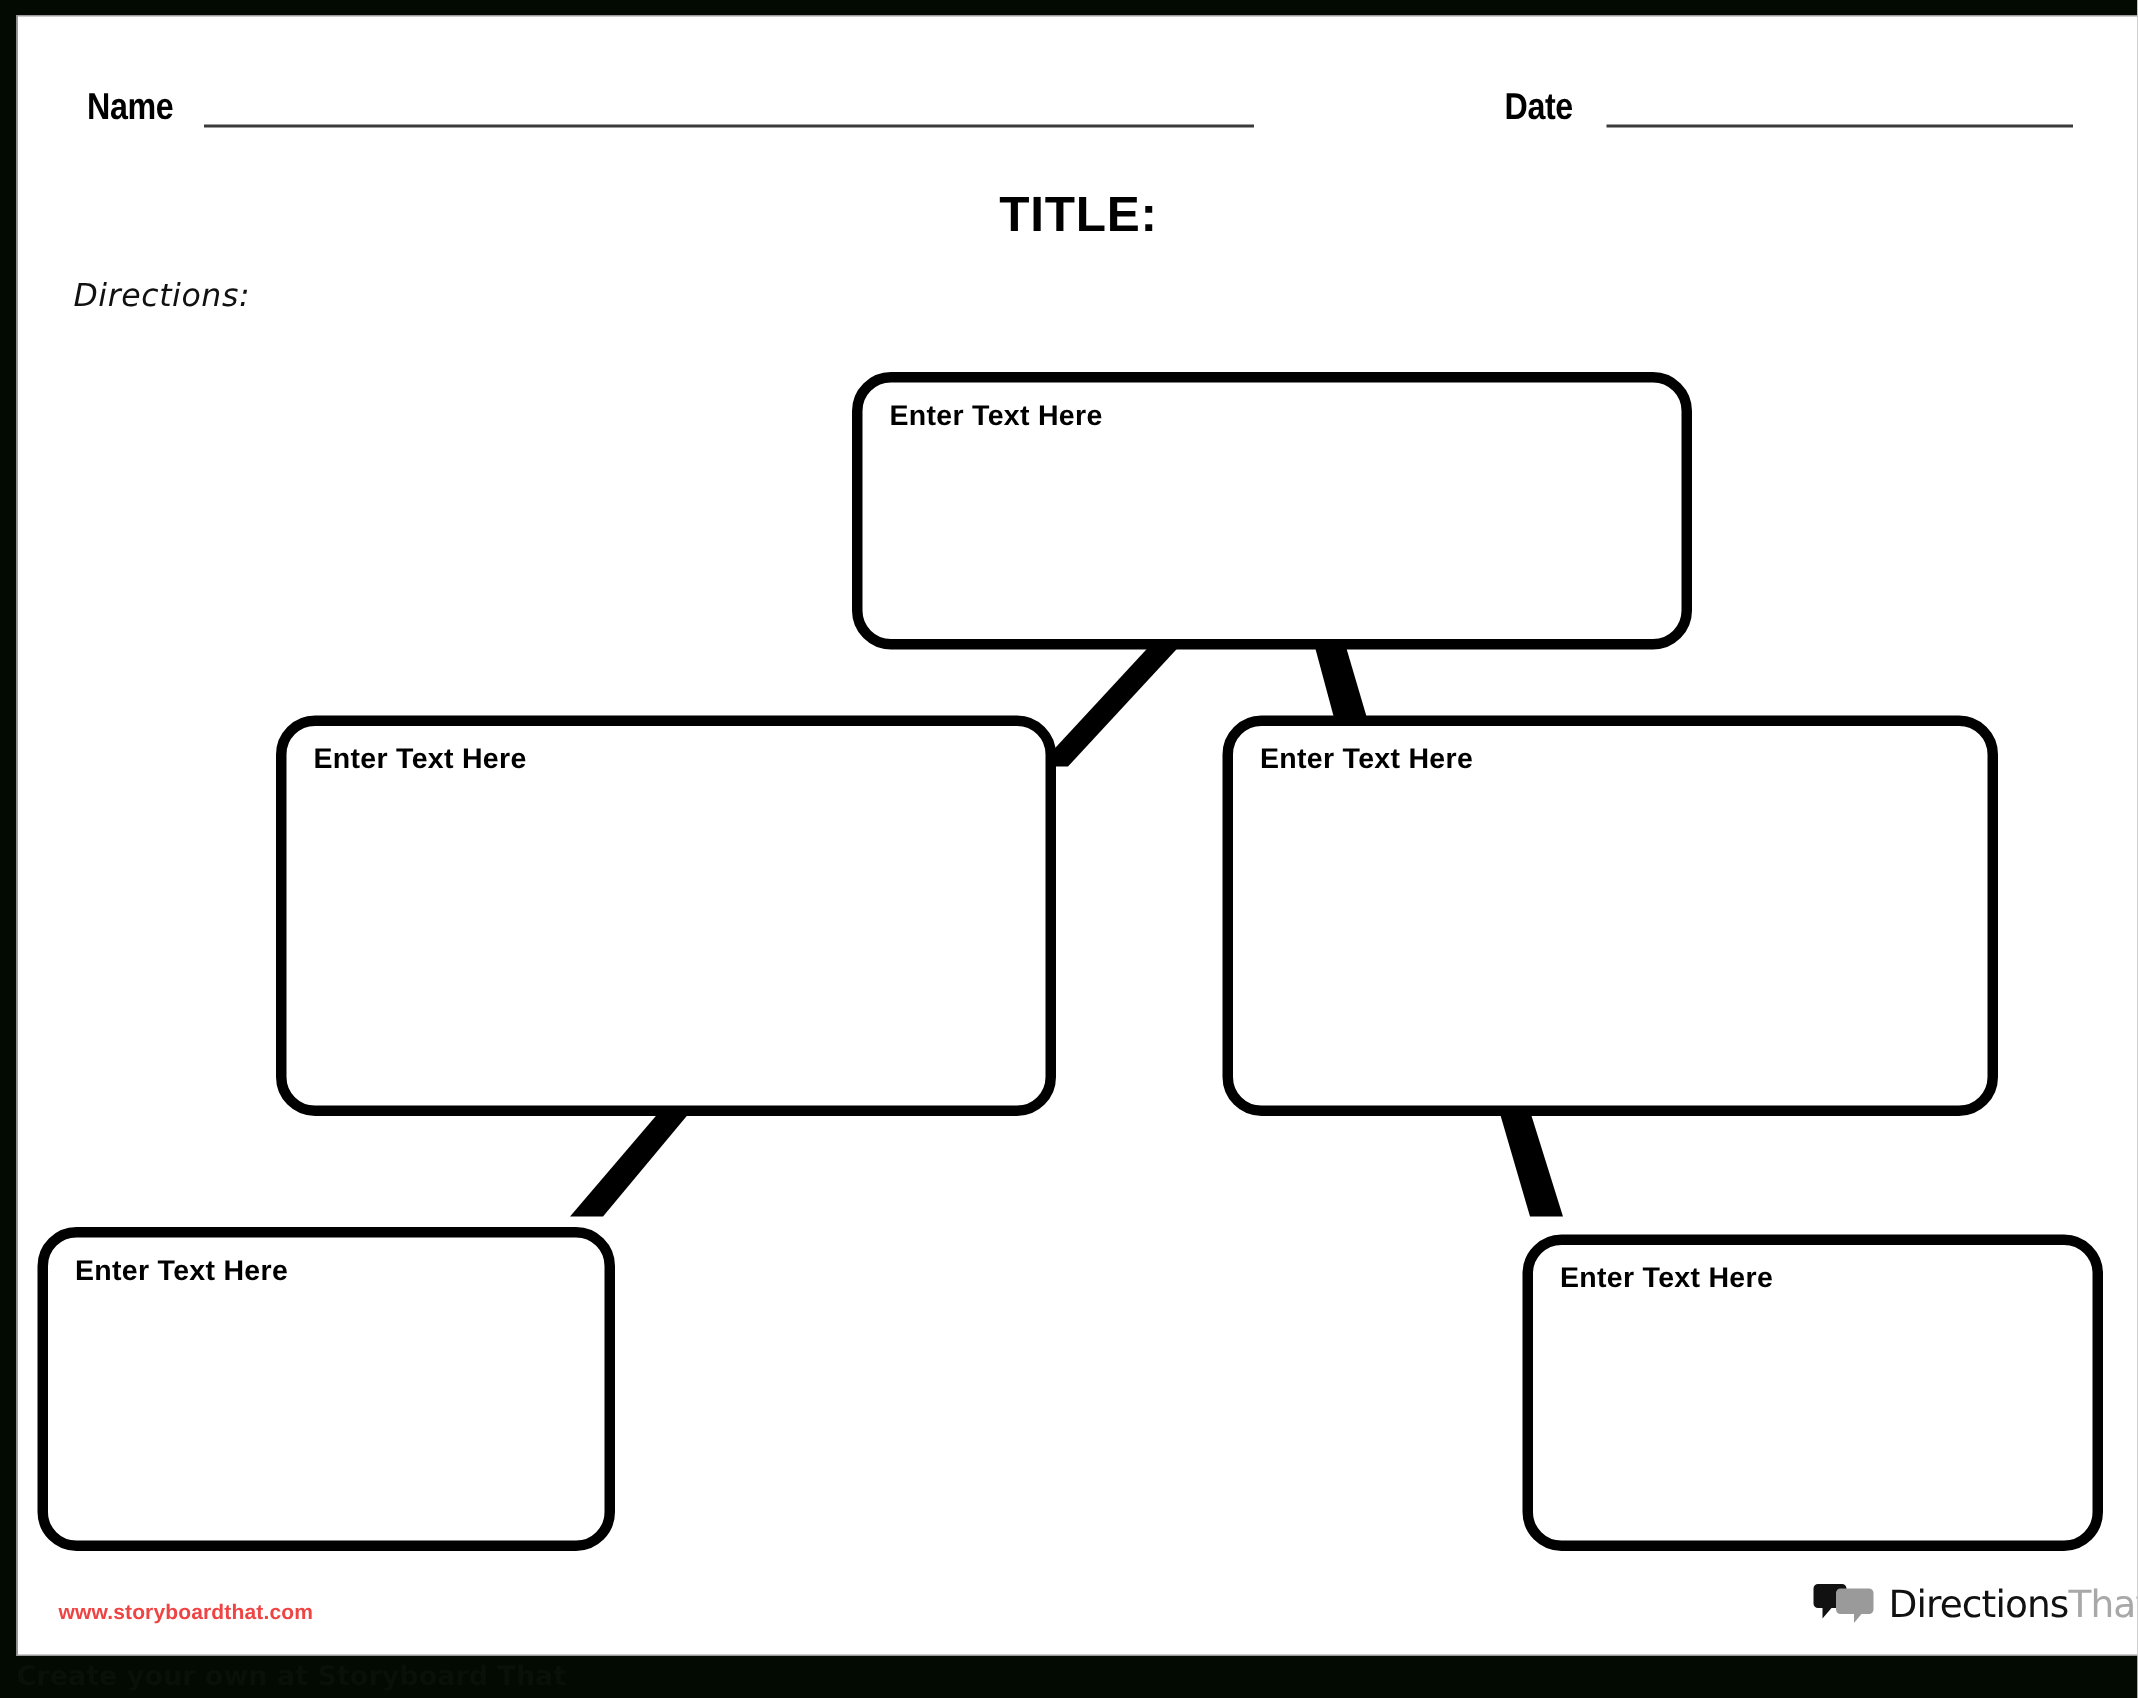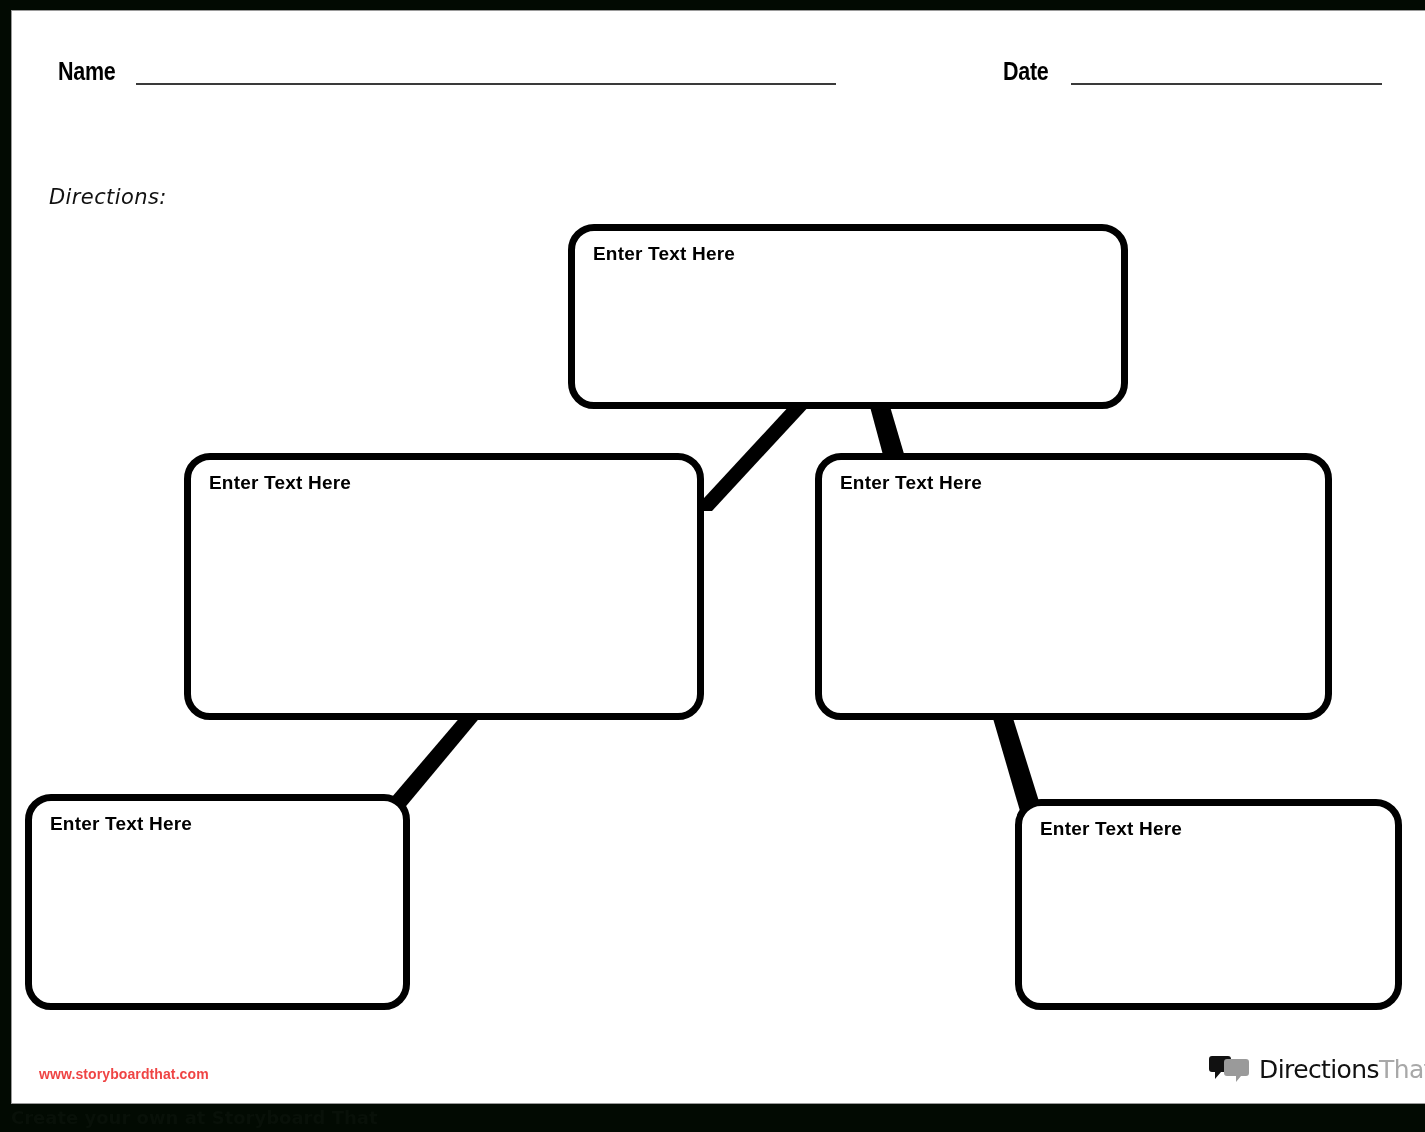--- a/index.html
+++ b/index.html
@@ -89,20 +89,21 @@
   }
 
   
   .node-box {
     position: absolute;
     box-sizing: border-box;
     background: #ffffff;
     border: 7px solid #000000;
     border-radius: 26px;
     z-index: 3;
+    margin-top: 24px;
   }
   .node-label {
     position: absolute;
     left: 18px;
     top: 12px;
     font-family: "Liberation Sans Narrow", "Liberation Sans", sans-serif;
     font-weight: bold;
     font-size: 19px;
     letter-spacing: 0.2px;
     color: #000;
@@ -163,20 +164,21 @@
 <div class="screen">
 
   <div class="page">
 
     <div class="field-label" id="name-label">Name</div>
     <div class="field-rule" id="name-rule"></div>
 
     <div class="field-label" id="date-label">Date</div>
     <div class="field-rule" id="date-rule"></div>
 
+    <div id="page-title">TITLE:</div>
 
     <div id="directions-label">Directions:</div>
 
     <svg id="connector-layer" viewBox="0 0 1404 1094">
 
       <polygon fill="#000000" points="780,392 800,392 700,500 680,500"></polygon>
 
       <polygon fill="#000000" points="857,392 877,392 900,470 878,470"></polygon>
 
       <polygon fill="#000000" points="450,704 470,704 390,800 368,800"></polygon>

